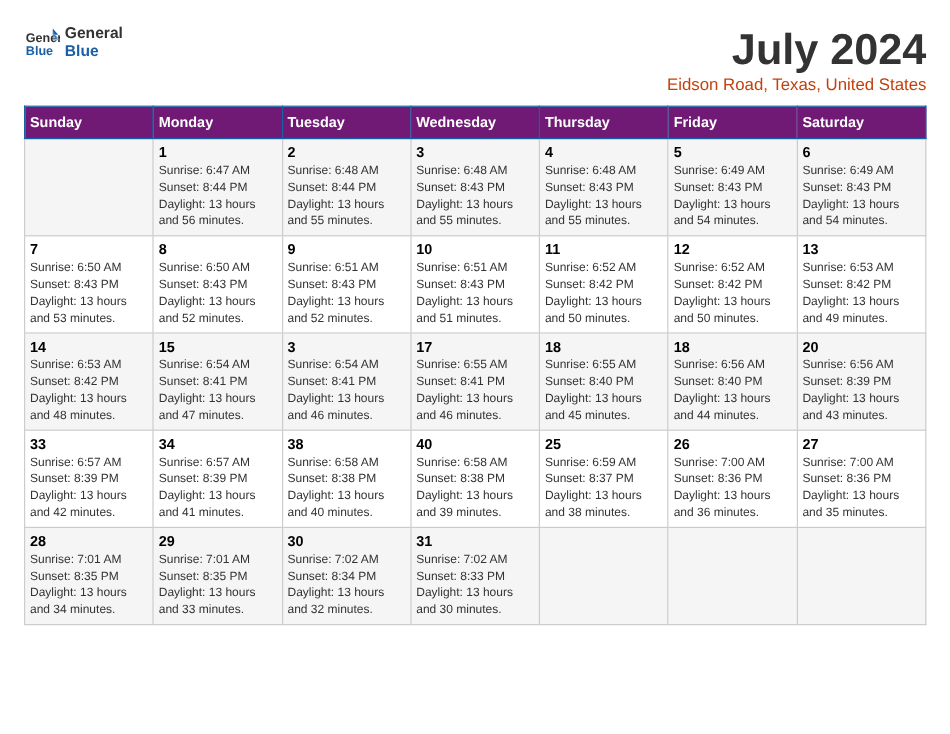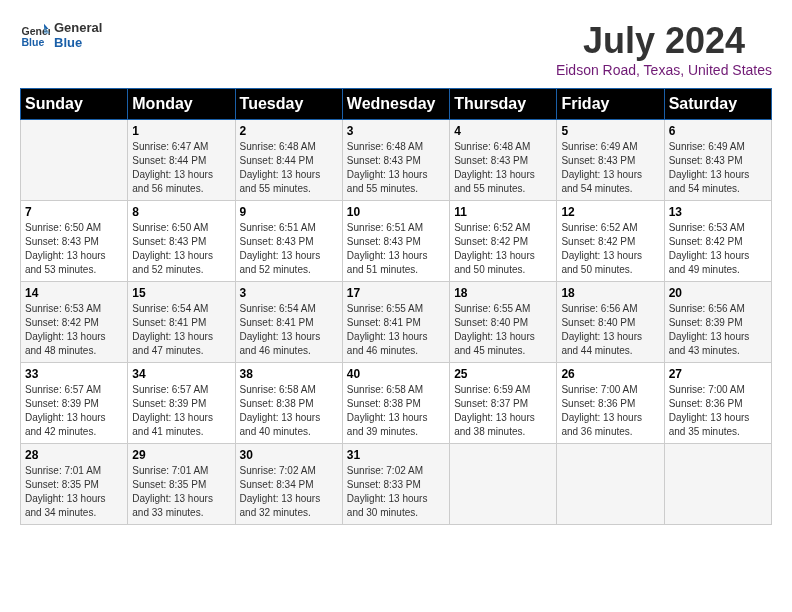--- a/index.html
+++ b/index.html
@@ -19,42 +19,42 @@
     .logo {
       display: flex;
       align-items: center;
       gap: 4px;
     }
     .logo-icon {
       width: 30px;
       height: 30px;
     }
     .title-block {
-      text-align: center;
+      text-align: right;
     }
     .month-title {
       font-size: 36px;
       font-weight: bold;
       color: #333;
     }
     .location {
       font-size: 14px;
-      color: #701a75;
+      color: #c2410c;
     }
     table {
       width: 100%;
       border-collapse: collapse;
       font-size: 11px;
     }
     thead tr th {
-      background-color: #000000;
+      background-color: #701a75;
       color: #fff;
       padding: 6px 4px;
       text-align: left;
-      font-size: 16px;
+      font-size: 12px;
       border: 1px solid #1a5fa8;
     }
     tbody tr td {
       border: 1px solid #ccc;
       vertical-align: top;
       padding: 4px;
       height: 80px;
       width: calc(100% / 7);
     }
     tbody tr:nth-child(odd) {

